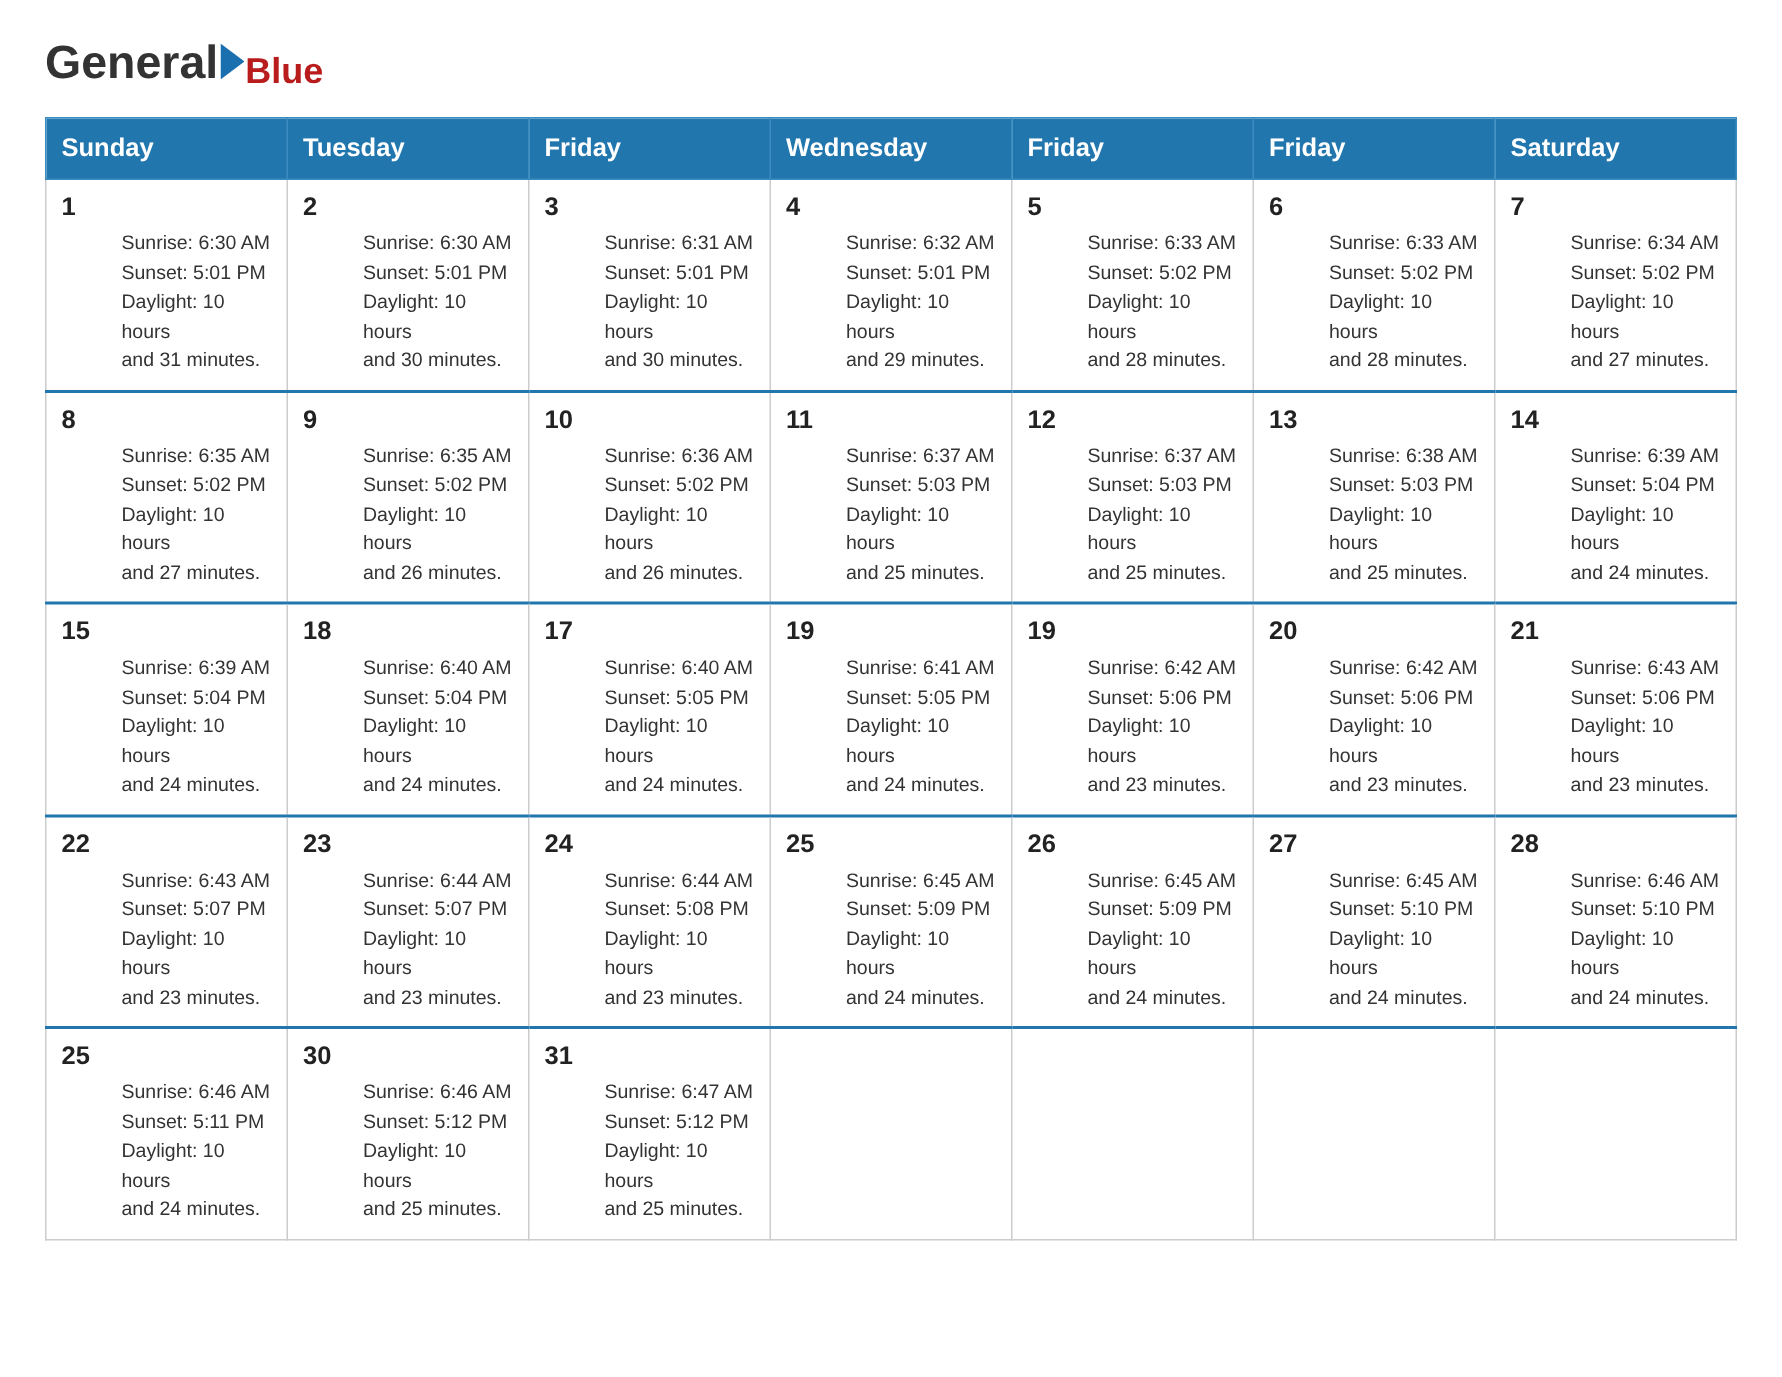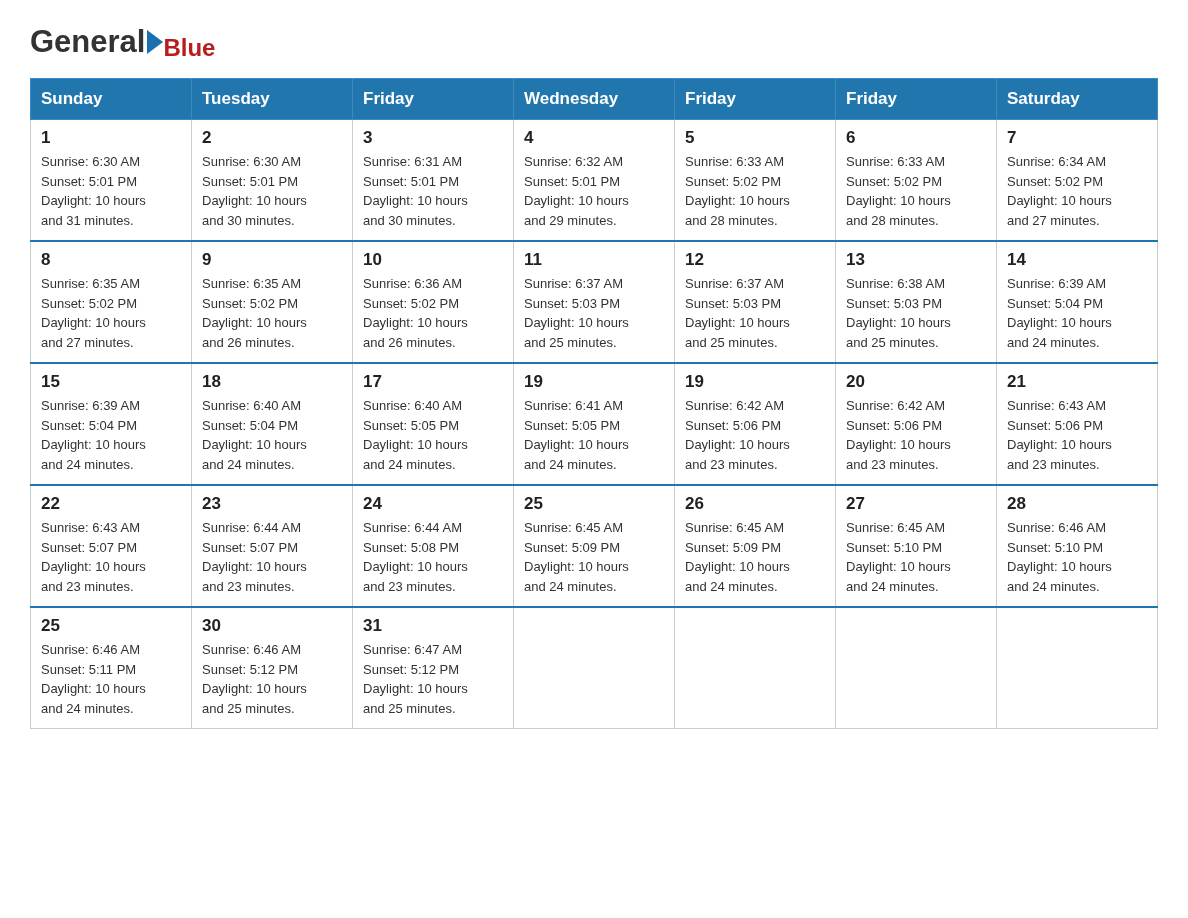--- a/index.html
+++ b/index.html
@@ -62,20 +62,21 @@
       font-size: 17px;
       font-weight: bold;
       color: #222;
       margin-bottom: 4px;
       display: block;
     }
     .day-info {
       font-size: 13px;
       color: #333;
       line-height: 1.5;
+      margin-left: 40px;
     }
     .empty-cell {
       background: #fff;
     }
     .calendar-table tr:not(:last-child) td {
       border-bottom: 2px solid #2176ae;
     }
     
     .row-separator td {
       border-top: 2px solid #2176ae !important;

